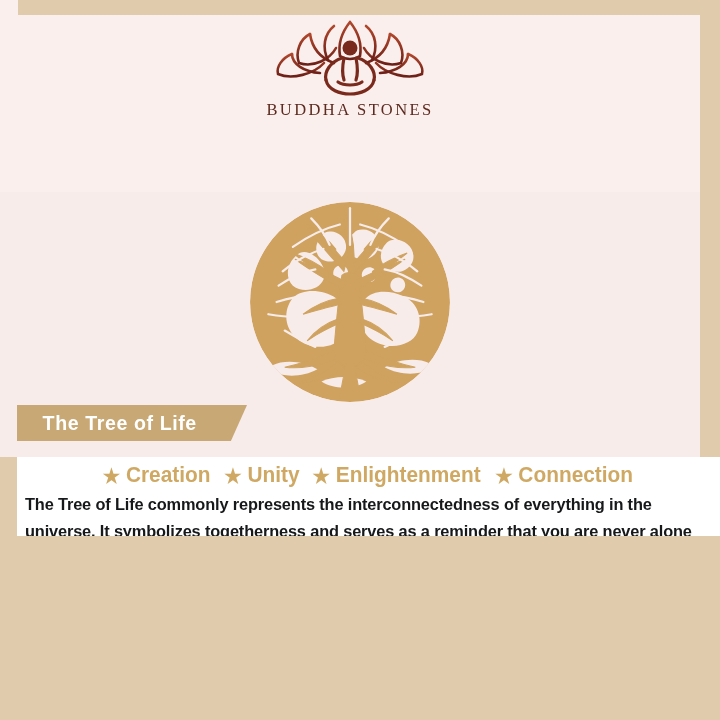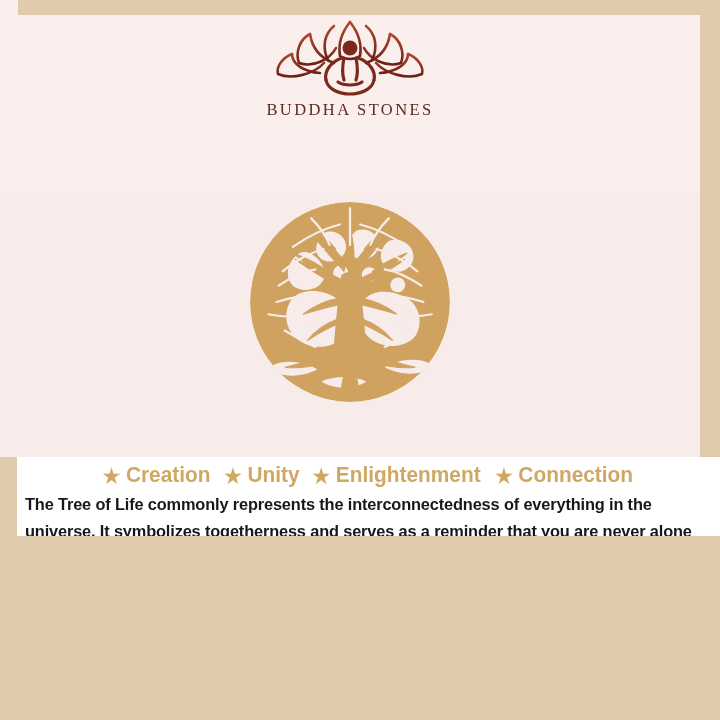--- a/index.html
+++ b/index.html
@@ -263,20 +263,23 @@
               <path d="M100 8 C100 20 100 32 100 44"></path>
               <path d="M20 112 C32 114 44 116 56 114"></path>
               <path d="M180 112 C168 114 156 116 144 114"></path>
             </g>
           </g>
         </svg>
       </span>
     </div>
   </div>
 
+  <div class="ribbon">
+    <span class="ribbon-text">The Tree of Life</span>
+  </div>
 
   <div class="right-strip"></div>
 
   <div class="content-block">
     <div class="keywords">
       <span class="kw">
         <span class="star">★</span>
         <span>Creation</span>
       </span>
       <span class="kw">

